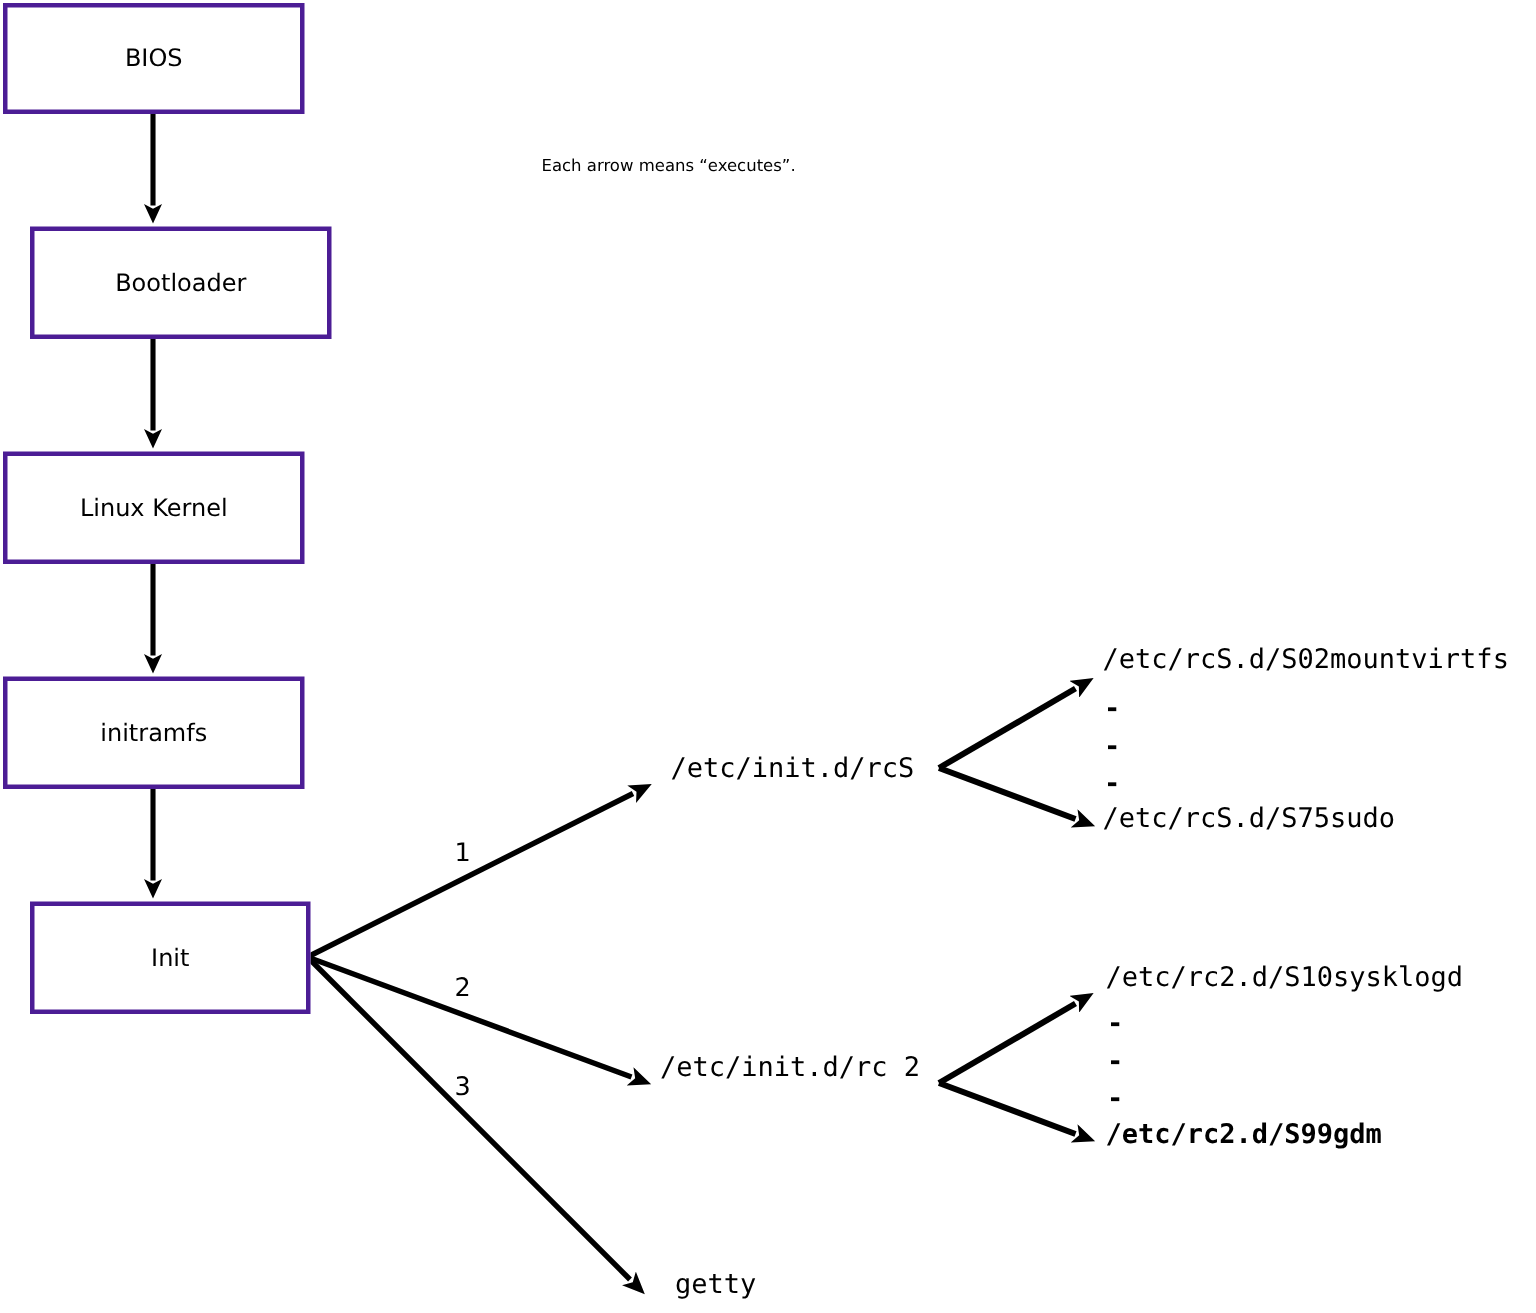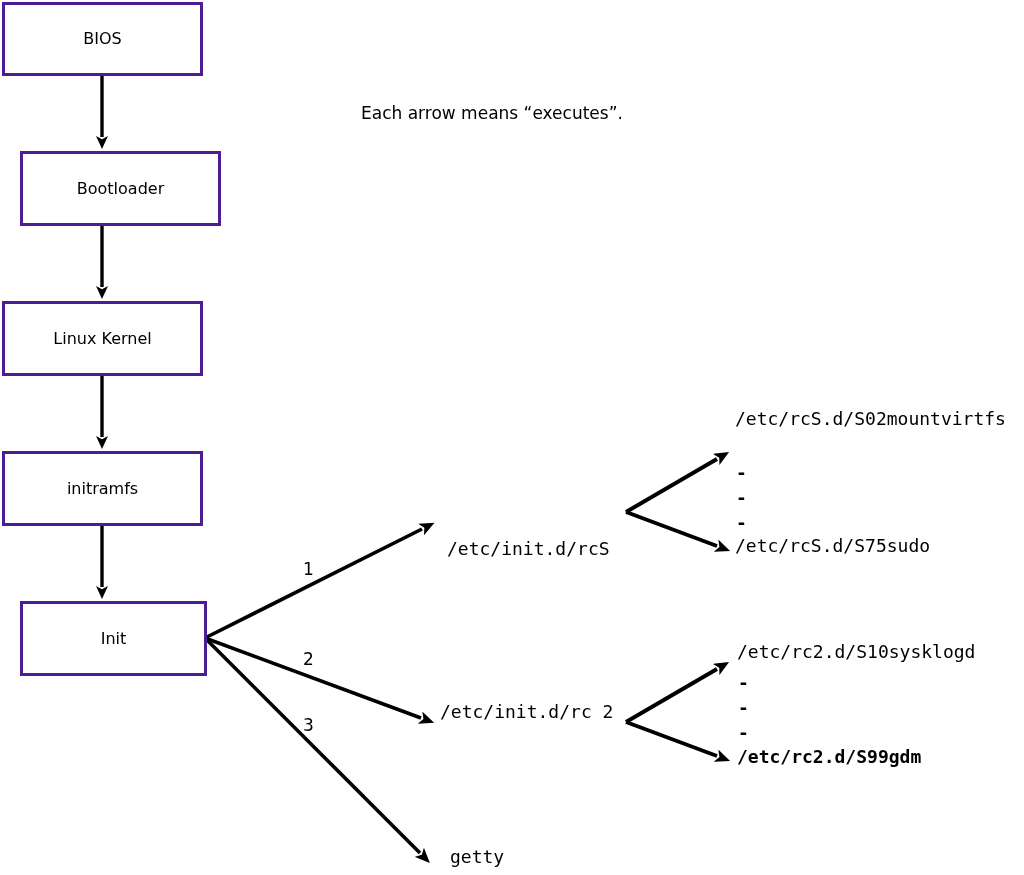--- a/index.html
+++ b/index.html
@@ -35,21 +35,21 @@
   .box-label {
     font-family: "DejaVu Sans", sans-serif;
     font-size: 16px;
     color: #000000;
     line-height: 1;
     white-space: nowrap;
   }
   .note {
     position: absolute;
     font-family: "DejaVu Sans", sans-serif;
-    font-size: 17px;
+    font-size: 11px;
     color: #000000;
     white-space: nowrap;
     line-height: 1;
   }
   .mono {
     position: absolute;
     font-family: "DejaVu Sans Mono", monospace;
     font-size: 18px;
     color: #000000;
     white-space: pre;
@@ -144,25 +144,25 @@
   <div class="box" style="left:20px; top:601px; width:187px; height:75px;">
     <span class="box-label">Init</span>
   </div>
 
   <div class="note" style="left:361px; top:105px;">Each arrow means “executes”.</div>
 
   <div class="edgenum" style="left:303px; top:561px;">1</div>
   <div class="edgenum" style="left:303px; top:651px;">2</div>
   <div class="edgenum" style="left:303px; top:717px;">3</div>
 
-  <div class="mono" style="left:447px; top:504px;margin-top:36px;">/etc/init.d/rcS</div>
+  <div class="mono" style="left:447px; top:504px;">/etc/init.d/rcS</div>
   <div class="mono" style="left:440px; top:703px;">/etc/init.d/rc 2</div>
   <div class="mono" style="left:450px; top:848px;">getty</div>
 
-  <div class="mono" style="left:735px; top:410px;">/etc/rcS.d/S02mountvirtfs</div>
+  <div class="mono" style="left:735px; top:431px;">/etc/rcS.d/S02mountvirtfs</div>
   <div class="dash" style="left:736px; top:464px;">-</div>
   <div class="dash" style="left:736px; top:489px;">-</div>
   <div class="dash" style="left:736px; top:514px;">-</div>
   <div class="mono" style="left:735px; top:537px;">/etc/rcS.d/S75sudo</div>
 
   <div class="mono" style="left:737px; top:643px;">/etc/rc2.d/S10sysklogd</div>
   <div class="dash" style="left:738px; top:674px;">-</div>
   <div class="dash" style="left:738px; top:699px;">-</div>
   <div class="dash" style="left:738px; top:724px;">-</div>
   <div class="mono" style="left:737px; top:748px;font-weight:bold;">/etc/rc2.d/S99gdm</div>

